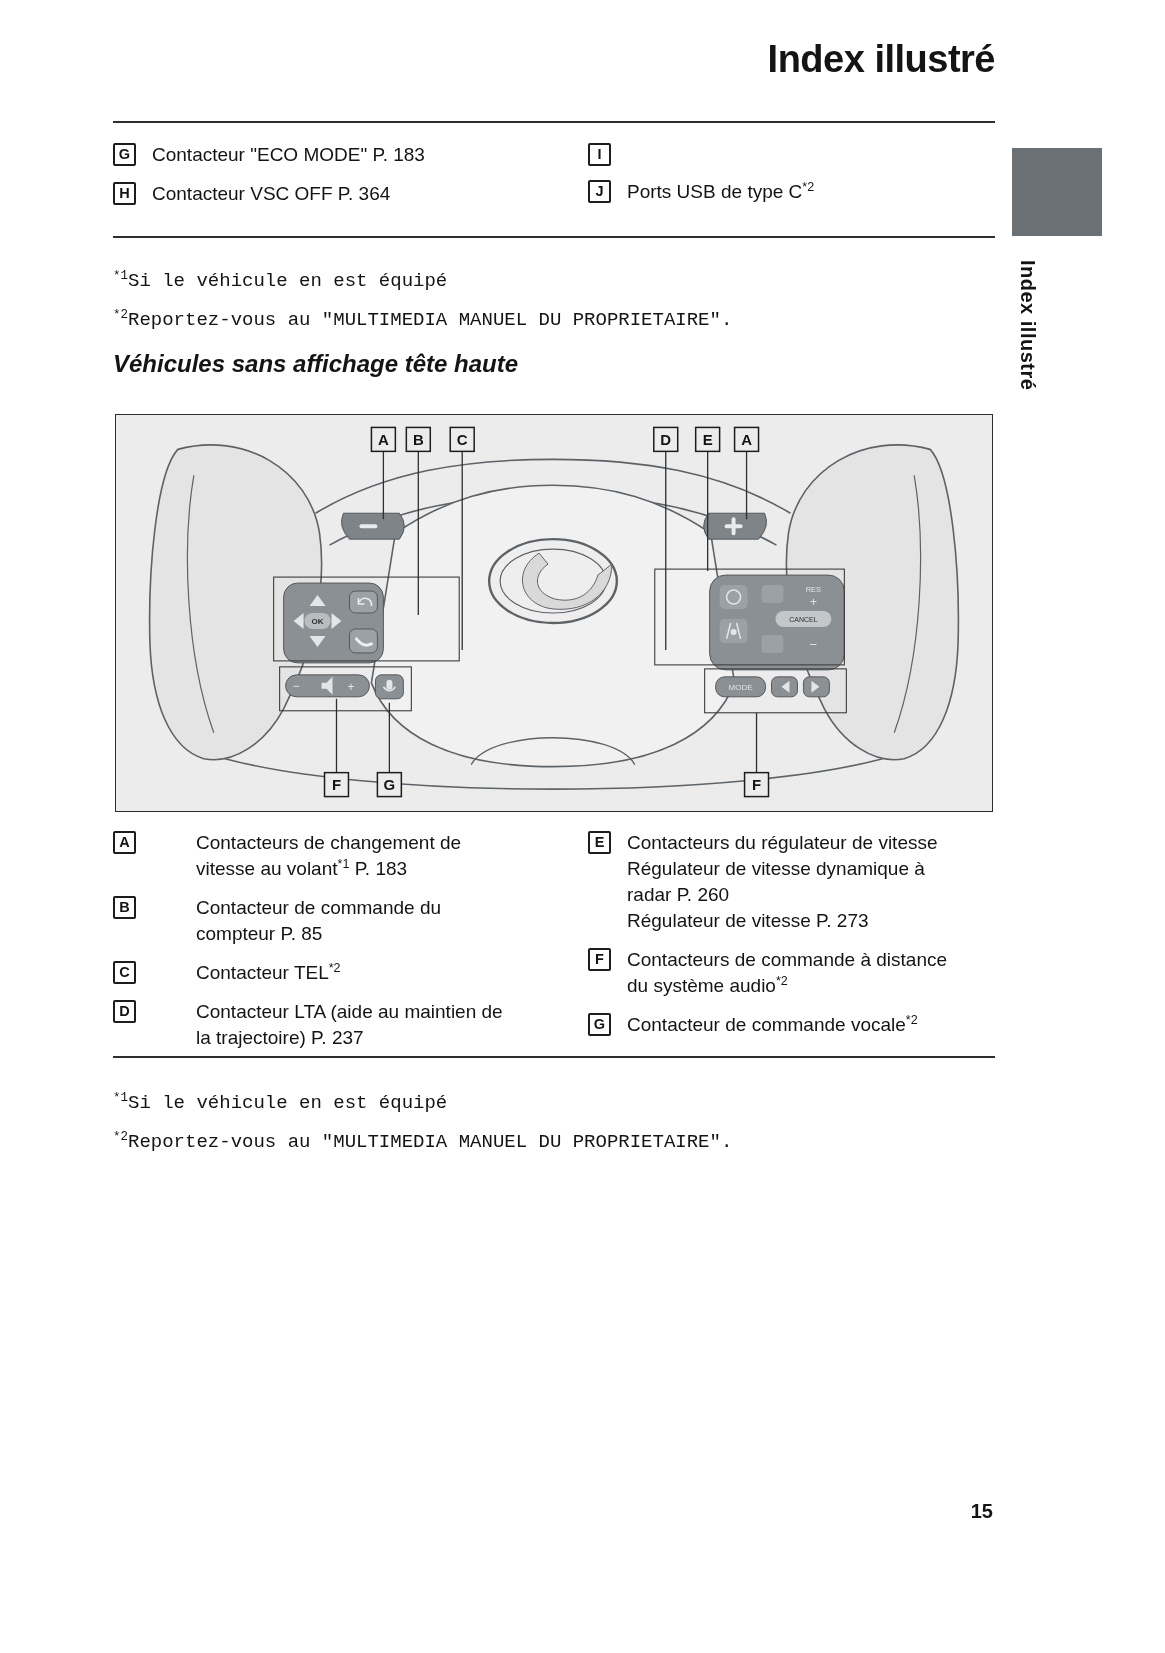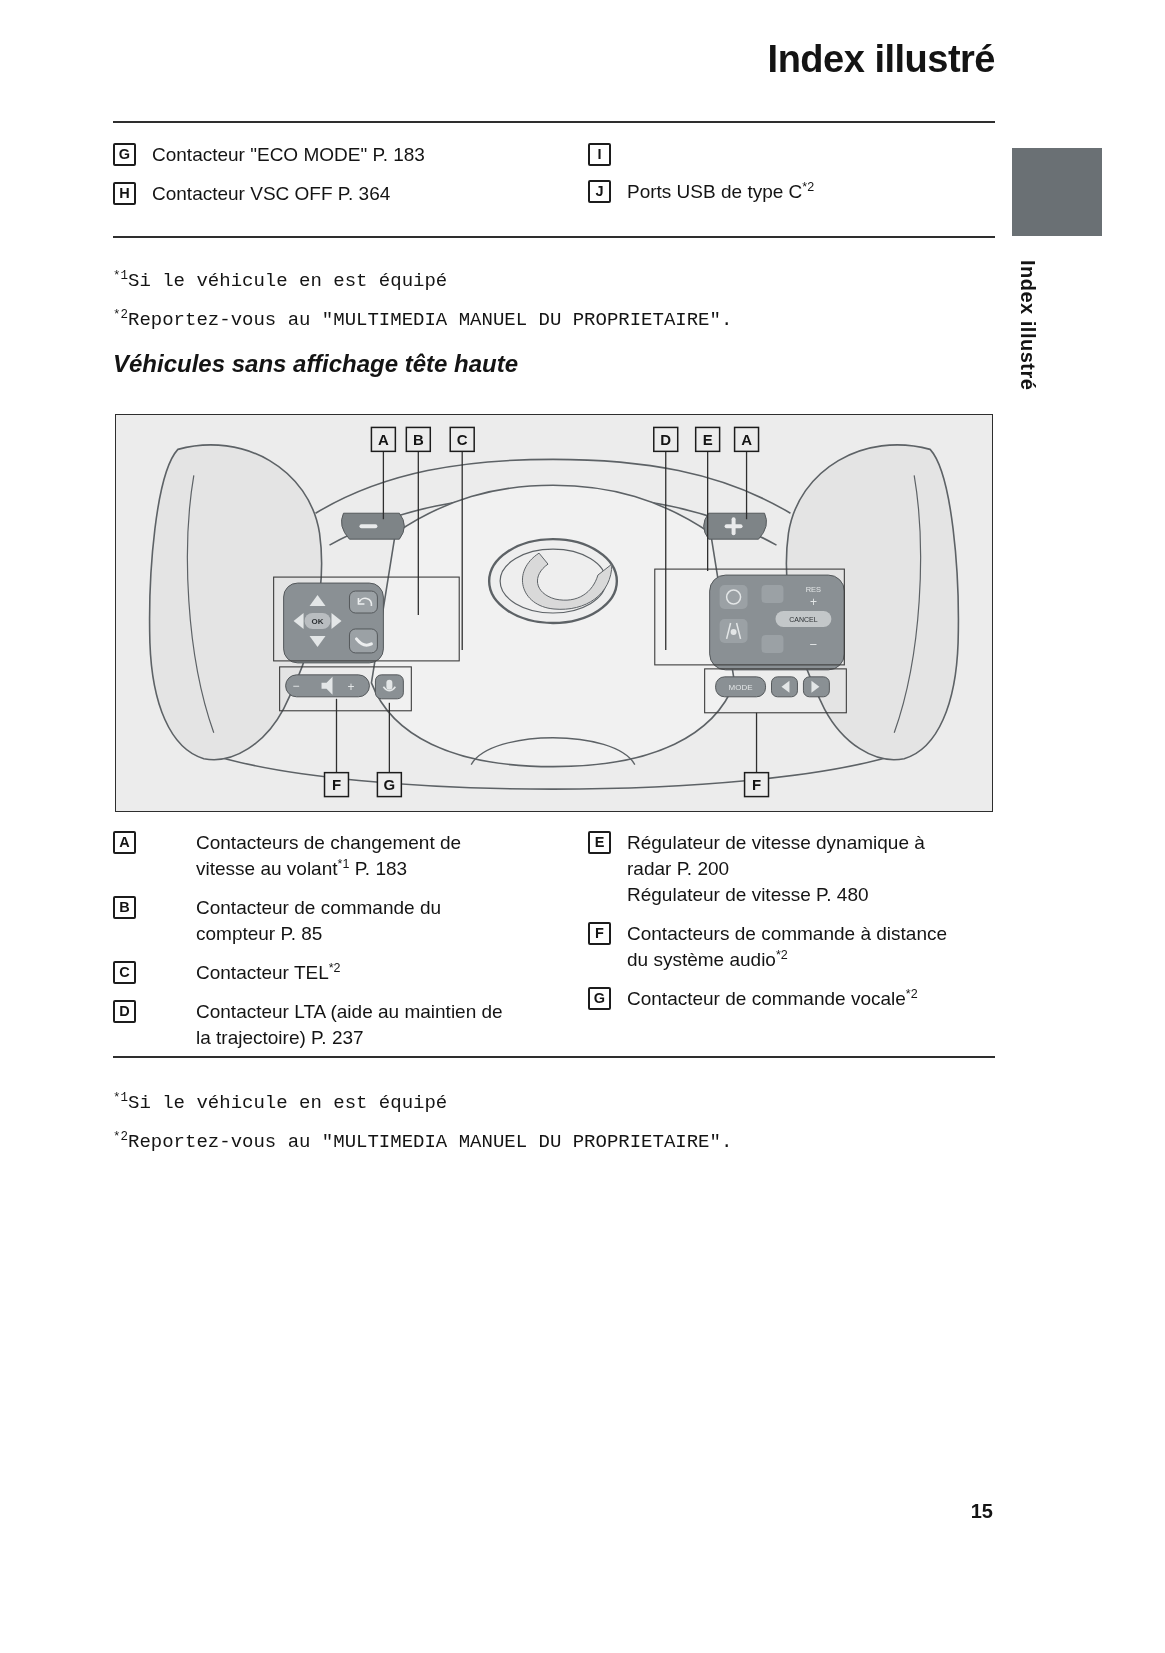--- a/index.html
+++ b/index.html
@@ -246,22 +246,23 @@
         </div>
         <div class="item">
           <span class="keybox">D</span>
           <span class="itext"><span>Contacteur LTA (aide au maintien de la trajectoire) P. 237</span></span>
         </div>
       </div>
       <div class="col col-right">
         <div class="item">
           <span class="keybox">E</span>
           <span class="itext">
-            <span class="blk">Régulateur de vitesse dynamique à radar P. 200</span>
-            <span class="blk">Régulateur de vitesse P. 480</span>
+            <span class="blk">Contacteurs du régulateur de vitesse</span>
+            <span class="blk">Régulateur de vitesse dynamique à radar P. 260</span>
+            <span class="blk">Régulateur de vitesse P. 273</span>
           </span>
         </div>
         <div class="item">
           <span class="keybox">F</span>
           <span class="itext"><span>Contacteurs de commande à distance du système audio</span><sup class="sup">*2</sup></span>
         </div>
         <div class="item">
           <span class="keybox">G</span>
           <span class="itext"><span>Contacteur de commande vocale</span><sup class="sup">*2</sup></span>
         </div>

